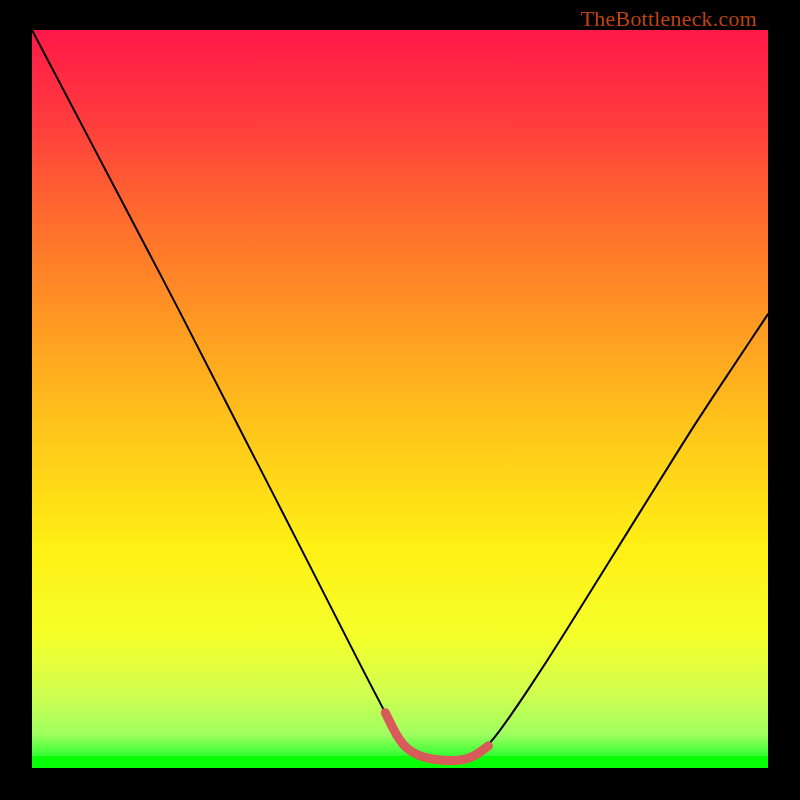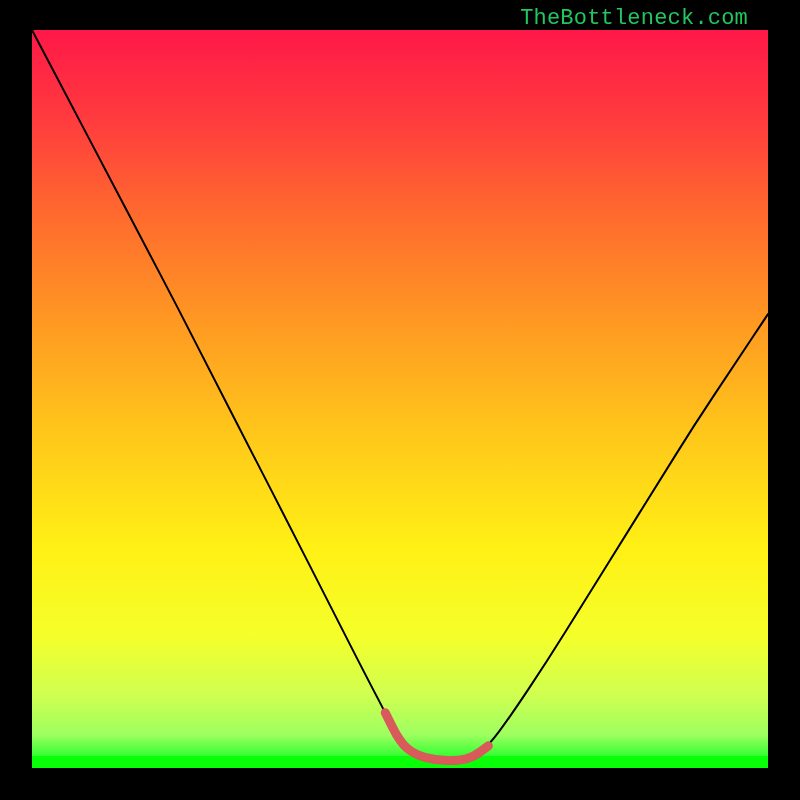--- a/index.html
+++ b/index.html
@@ -22,24 +22,24 @@
     position: absolute;
     left: 32px;
     top: 30px;
     width: 736px;
     height: 738px;
     overflow: hidden;
   }
   .watermark {
     position: absolute;
     top: 6px;
-    right: 52px;
-    font-family: Liberation Mono, monospace;
+    right: 43px;
+    font-family: Liberation Serif, serif;
     font-size: 22px;
-    color: #22c55e;
+    color: #c2410c;
     letter-spacing: 0.2px;
   }
   svg {
     display: block;
   }
 </style>
 </head>
 <body>
 
 <div class="frame">

